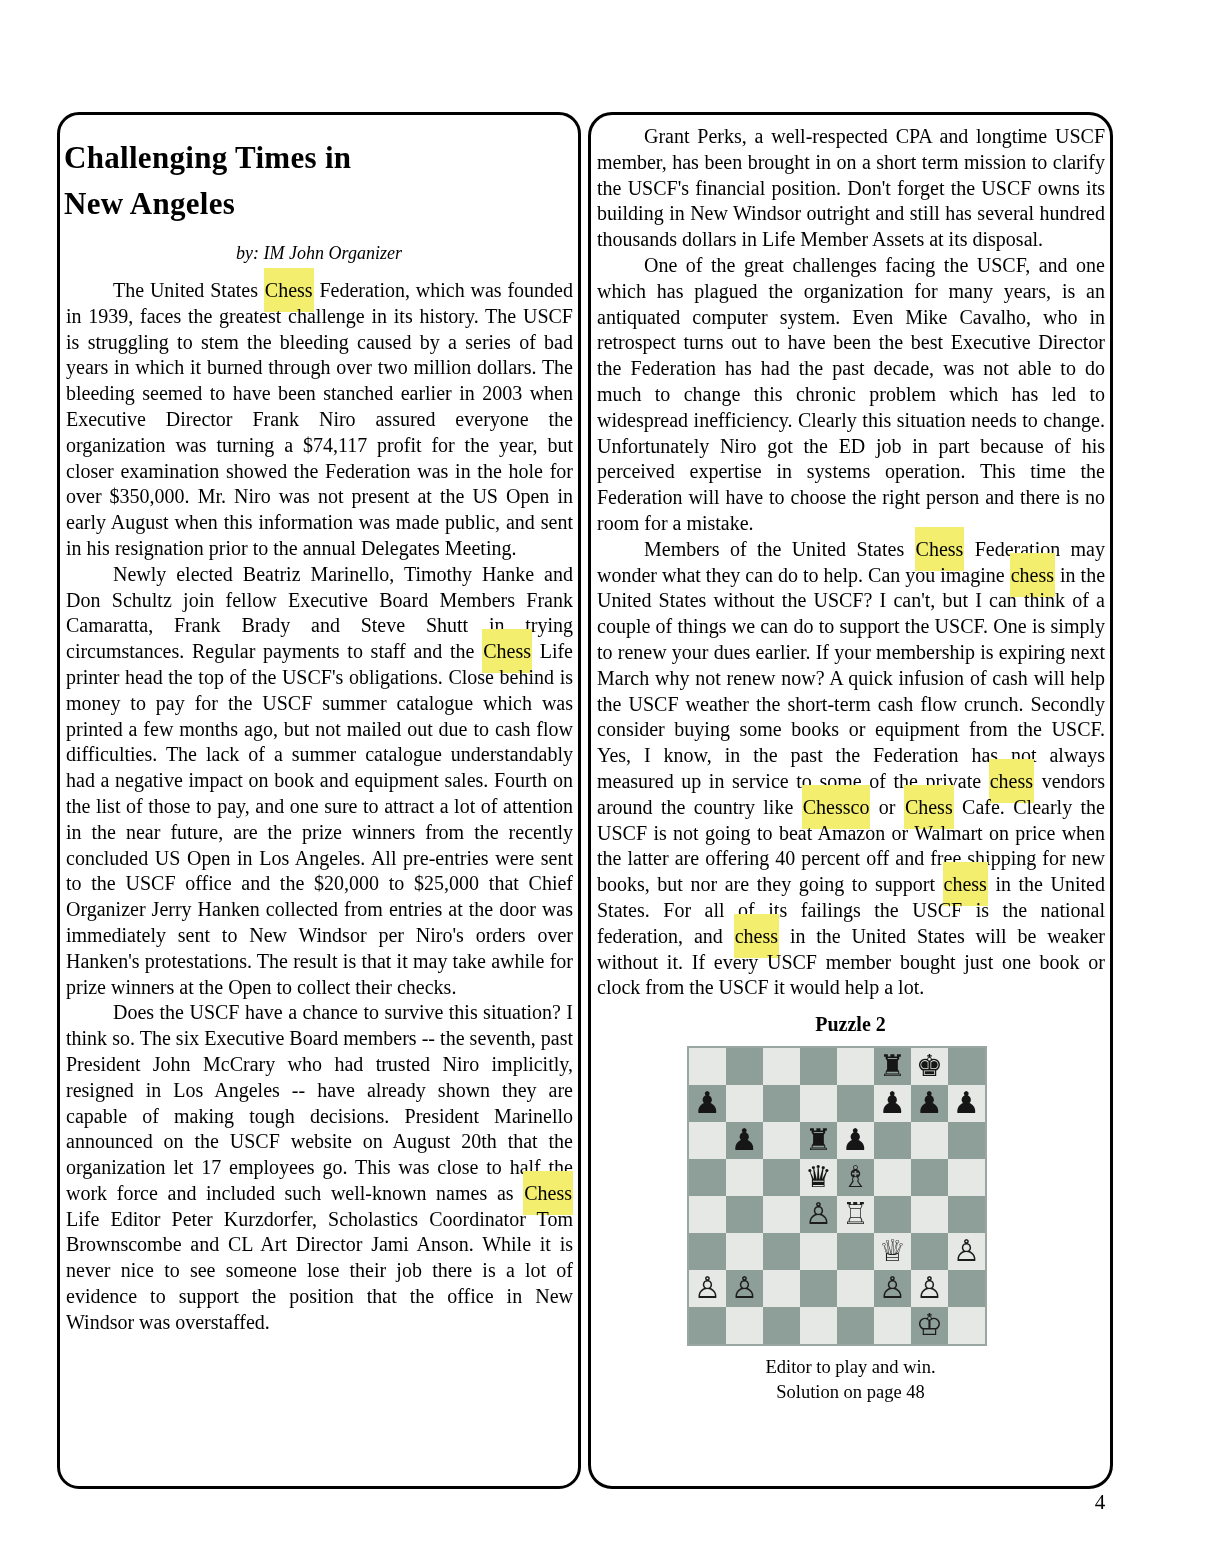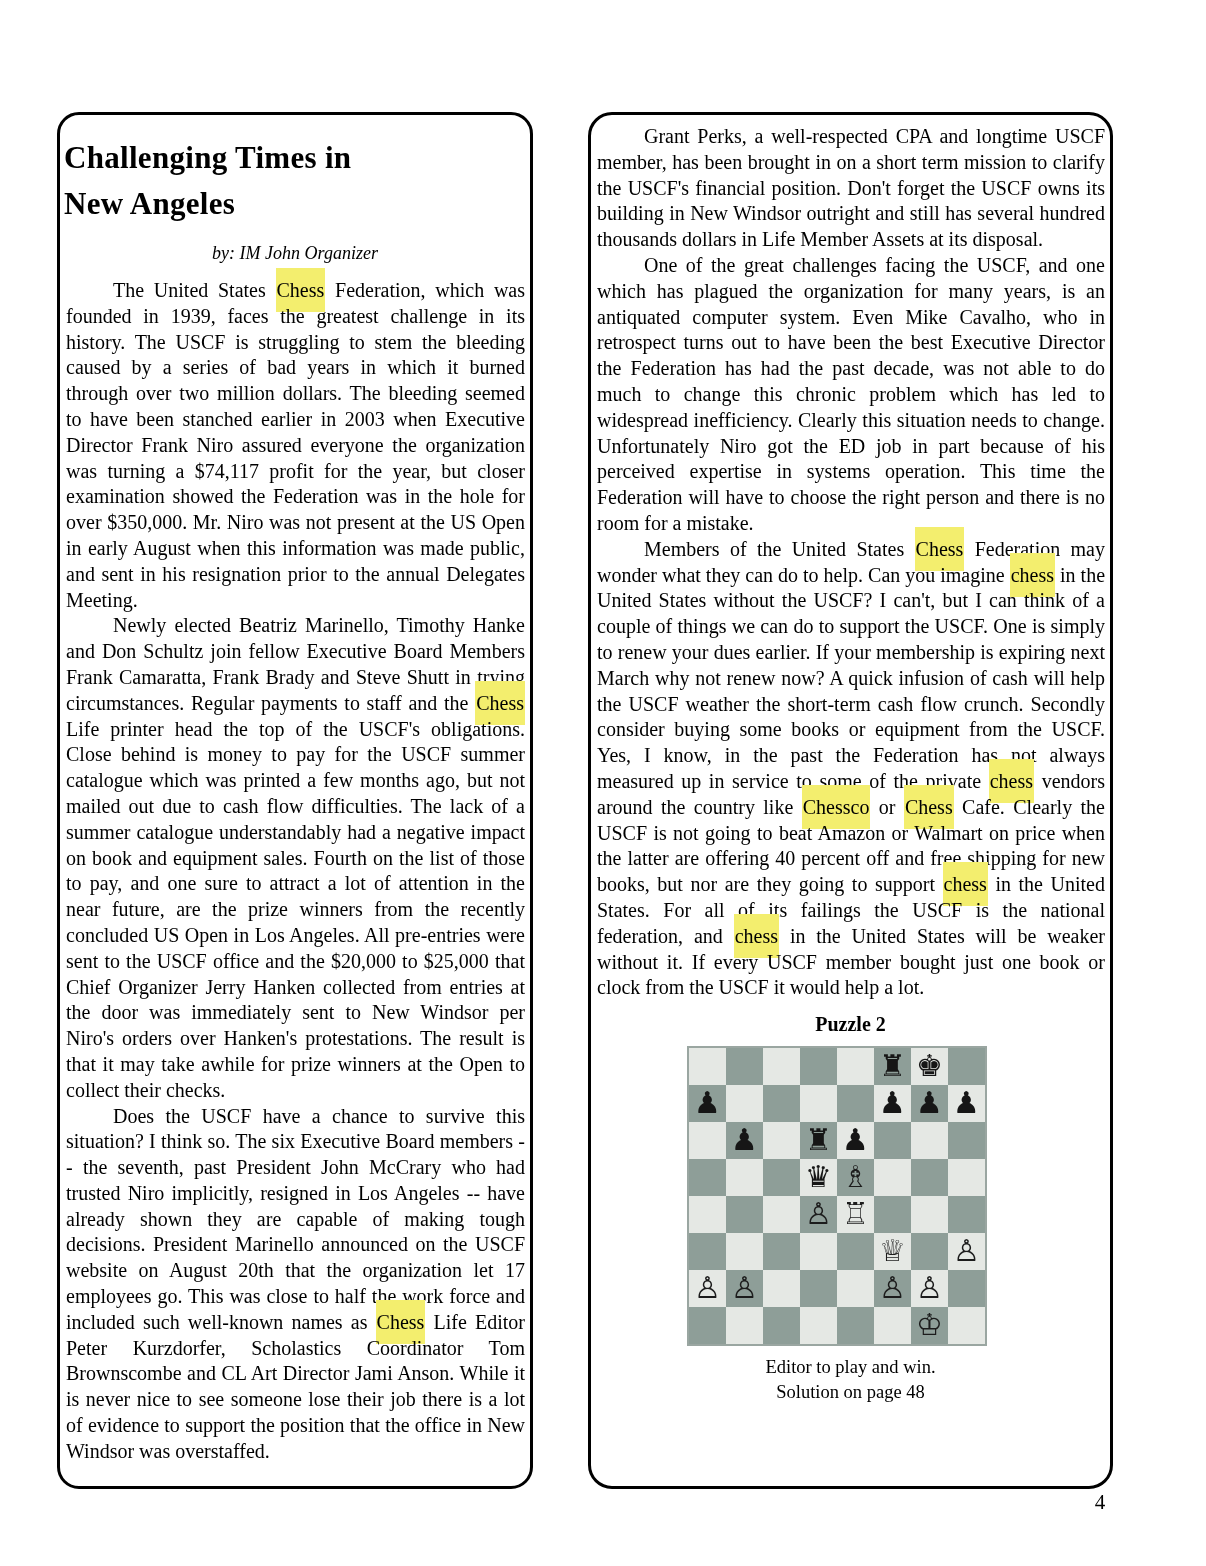--- a/index.html
+++ b/index.html
@@ -4,21 +4,21 @@
 <style>
   html, body { margin:0; padding:0; background:#ffffff; }
   .page {
     position:relative; width:1206px; height:1566px; background:#fff;
     font-family:"Liberation Serif", serif; color:var(--text,#000); overflow:hidden;
   }
   .col-box {
     position:absolute; top:112px; height:1377px; background:#fff;
     border:3px solid var(--box-border,#000); border-radius:22px; box-sizing:border-box;
   }
-  .col-box.left  { left:57px;  width:476px; }
+  .col-box.left  { left:57px;  width:524px; }
   .col-box.right { left:588px; width:525px;border-radius:24px; }
 
   .title {
     margin:20px 0 0 4px; font-size:31px; line-height:46px; font-weight:bold;
     letter-spacing:0.3px;
   }
   .byline { margin-top:16px; text-align:center; font-style:italic; font-size:18px; }
 
   .body-text {
     margin-top:14px; padding:0 5px 0 6px;

